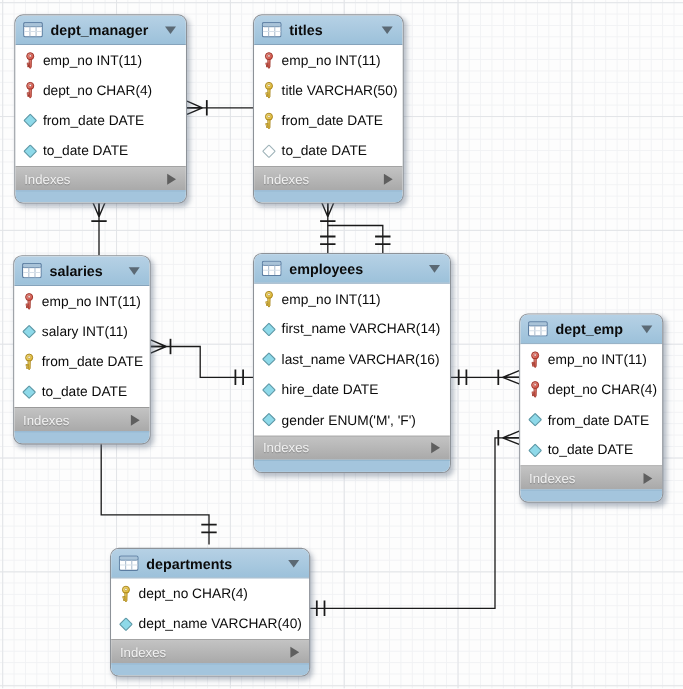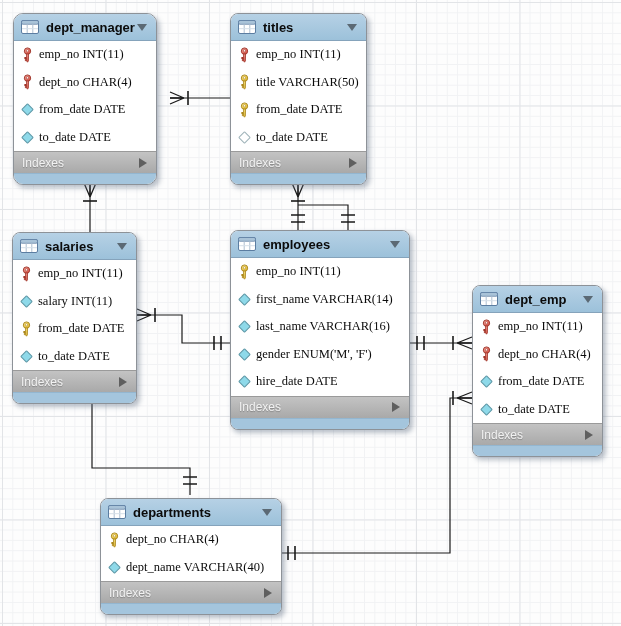--- a/index.html
+++ b/index.html
@@ -22,21 +22,21 @@
     background:#fff;box-shadow:2.5px 3px 5px rgba(100,115,135,.45);
     box-sizing:border-box;pointer-events:auto;
   }
   .tbl-header{
     height:27px;display:flex;align-items:center;padding:0 9px 0 7px;
     background:linear-gradient(#b6d1e5,#9cc1da);
     border-bottom:1px solid #85a3bb;box-sizing:border-box;
   }
   .tbl-title{margin-left:7px;flex:1;font-size:13px;font-weight:bold;color:#0b0b0b;white-space:nowrap;}
   .tri-down{width:0;height:0;border-left:5px solid transparent;border-right:5px solid transparent;border-top:7px solid #5b6974;}
-  .tbl-body{background:#ffffff;font-family:Liberation Serif, serif;}
+  .tbl-body{background:#ffffff;}
   .col-row{height:27.5px;display:flex;align-items:center;padding-left:7px;box-sizing:border-box;}
   .col-text{font-size:12.5px;color:#0b0b0b;margin-left:6px;white-space:nowrap;}
   .icon-box{width:12px;height:16px;display:inline-flex;align-items:center;justify-content:center;flex:none;}
   .diamond{width:7px;height:7px;background:#8ed9e9;border:1px solid #5e98a6;transform:rotate(45deg);border-radius:1px;}
   .diamond.hollow{background:#ffffff;border-color:#9fb3b9;}
   .tbl-footer{
     height:22px;display:flex;align-items:center;justify-content:space-between;
     padding:0 9px 0 8px;background:linear-gradient(#c3c3c3,#a9a9a9);
     box-sizing:border-box;border-top:1px solid #9a9a9a;
   }
@@ -89,21 +89,21 @@
     </g>
     <g>
       <path class="conn" d="M472 398 H450 V553 H282"></path>
       <path class="crow" d="M457 398 L472 392 M457 398 L472 398 M457 398 L472 404"></path>
       <path class="deco" d="M453 391 V405"></path>
       <path class="deco" d="M288 546 V560 M295 546 V560"></path>
     </g>
   </svg>
 
   <div id="tables-layer">
-      <div class="tbl" style="left: 13px; top: 13px; width: 144px; border-radius: 10px;">
+      <div class="tbl" style="left: 13px; top: 13px; width: 157px;">
     <div class="tbl-header">
       <svg width="18" height="14" viewBox="0 0 18 14">
   <rect x="0.5" y="0.5" width="17" height="13" rx="1.5" fill="#ffffff" stroke="#5b7da1"></rect>
   <rect x="0.5" y="0.5" width="17" height="3.8" rx="1.5" fill="#a9c3d8" stroke="#5b7da1" stroke-width="0.7"></rect>
   <line x1="6.2" y1="4.3" x2="6.2" y2="13" stroke="#aebfd0"></line>
   <line x1="11.8" y1="4.3" x2="11.8" y2="13" stroke="#aebfd0"></line>
   <line x1="1" y1="8.7" x2="17" y2="8.7" stroke="#d6dfe8"></line>
 </svg>
       <span class="tbl-title">dept_manager</span>
       <span class="tri-down"></span>
@@ -352,27 +352,27 @@
     <div class="col-row">
       <span class="icon-box">
               <span class="diamond"></span>
             </span>
       <span class="col-text">last_name VARCHAR(16)</span>
     </div>
     <div class="col-row">
       <span class="icon-box">
               <span class="diamond"></span>
             </span>
+      <span class="col-text">hire_date DATE</span>
+    </div>
+    <div class="col-row">
+      <span class="icon-box">
+              <span class="diamond"></span>
+            </span>
       <span class="col-text">gender ENUM('M', 'F')</span>
-    </div>
-    <div class="col-row">
-      <span class="icon-box">
-              <span class="diamond"></span>
-            </span>
-      <span class="col-text">hire_date DATE</span>
     </div>
         </div>
     <div class="tbl-footer">
       <span class="footer-label">Indexes</span>
       <span class="tri-right"></span>
     </div>
     <div class="tbl-strip"></div>
       </div>
       <div class="tbl" style="left: 472px; top: 285px; width: 131px;">
     <div class="tbl-header">

